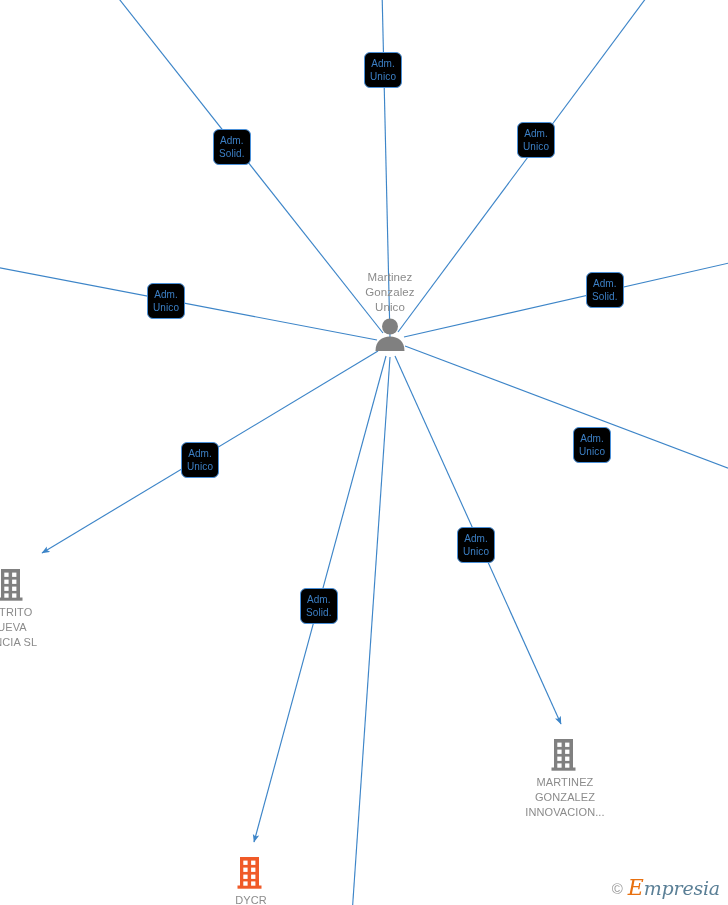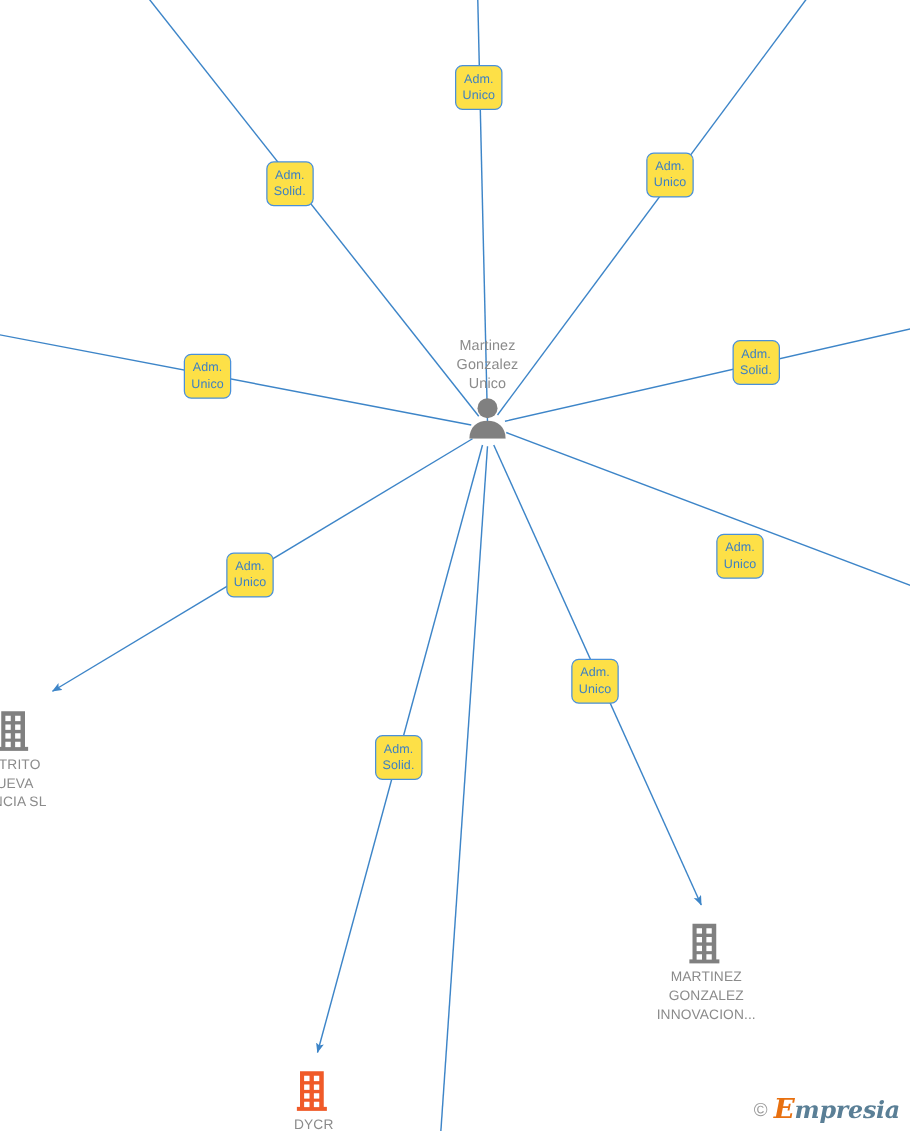--- a/index.html
+++ b/index.html
@@ -31,21 +31,21 @@
     top: 0;
     width: 728px;
     height: 905px;
     pointer-events: none;
   }
 
   
   .rel-label {
     position: absolute;
     box-sizing: border-box;
-    background: #fde047;
+    background: #000000;
     border: 1.3px solid #4a90d9;
     border-radius: 6px;
     color: #3c7fc4;
     font-size: 10px;
     line-height: 13px;
     text-align: center;
     padding: 4px 5px 4px 5px;
     white-space: nowrap;
     letter-spacing: 0.1px;
   }
@@ -106,21 +106,20 @@
     font-size: 15px;
     line-height: 15px;
   }
   #watermark .wm-word {
     font-family: "DejaVu Serif", serif;
     font-style: italic;
     font-size: 19px;
     line-height: 19px;
     color: #5a7f96;
     letter-spacing: -0.2px;
-    font-weight: bold;
   }
   #watermark .wm-word .wm-e {
     color: #e8700f;
     font-size: 22px;
   }
 </style>
 </head>
 <body>
 
 <div id="graph-canvas">

